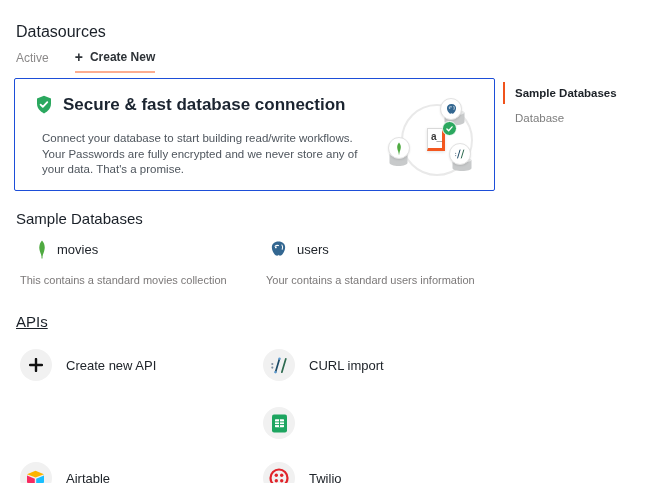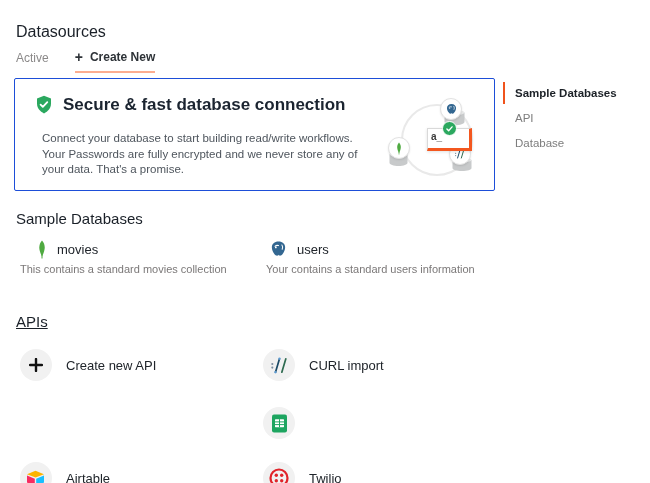--- a/index.html
+++ b/index.html
@@ -24,21 +24,21 @@
                font-size:11.5px;line-height:15.5px;color:#4e555d;}
 
   
   .illus{position:absolute;left:0;top:0;width:479px;height:111px;pointer-events:none;}
   .ring{position:absolute;left:386px;top:25px;width:68px;height:68px;border:2px solid #e9e9e9;
         border-radius:50%;background:#fff;}
   .cyl{position:absolute;}
   .badge{position:absolute;width:20px;height:20px;background:#fff;border:1px solid #e2e2e2;
          border-radius:50%;display:flex;align-items:center;justify-content:center;
          box-shadow:0 1px 2px rgba(0,0,0,.10);}
-  .as-logo{position:absolute;left:412px;top:49px;width:45px;height:23px;background:#fff;
+  .as-logo{position:absolute;left:412px;top:49px;width:18px;height:23px;background:#fff;
            border:1px solid #d9d9d9;border-right:3px solid #F3571F;border-bottom:3px solid #F3571F;
            box-sizing:border-box;font-size:10px;font-weight:700;color:#3b3b3b;
            padding:2px 0 0 3px;box-shadow:0 1px 3px rgba(0,0,0,.12);}
   .as-check{position:absolute;left:427px;top:42px;width:13px;height:13px;background:#2BA85F;
             border:1.5px solid #fff;border-radius:50%;display:flex;align-items:center;justify-content:center;}
 
   
   .side-nav{position:absolute;left:503px;top:82px;width:145px;font-size:11.5px;}
   .side-nav .nav-item{padding:5px 0 5px 10px;margin-bottom:3px;color:#7d7d7d;
                       border-left:2px solid transparent;cursor:pointer;}
@@ -47,21 +47,21 @@
   
   .section-title{position:absolute;left:16px;font-size:15px;font-weight:500;color:#1a2028;margin:0;}
   .st-sample{top:210px;} .st-apis{top:313px;text-decoration:underline;}
 
   
   .db-card{position:absolute;top:238px;cursor:pointer;}
   .db-card.c1{left:20px;} .db-card.c2{left:266px;}
   .db-head{display:flex;align-items:center;gap:9px;height:22px;}
   .db-card.c1 .db-head{padding-left:16px;align-items:center;} .db-card.c2 .db-head{padding-left:3px;}
   .db-name{font-size:13px;font-weight:500;color:#20252b;}
-  .db-desc{margin-top:3px;font-size:11px;color:#7b7878;}
+  .db-desc{margin-top:14px;font-size:11px;color:#7b7878;}
 
   
   .api-item{position:absolute;display:flex;align-items:center;gap:14px;cursor:pointer;}
   .api-circle{width:32px;height:32px;border-radius:50%;background:#f1f1f1;
               display:flex;align-items:center;justify-content:center;}
   .api-label{font-size:13px;font-weight:500;color:#20252b;}
   .r1{top:349px;} .r2{top:407px;} .r3{top:462px;}
   .colA{left:20px;} .colB{left:263px;}
   .icon{display:block;}
 </style>
@@ -139,23 +139,20 @@
           </svg>
       </div>
     </div>
   </div>
 
   <nav class="side-nav">
     <div class="nav-item selected">
       <span>Sample Databases</span>
     </div>
     <div class="nav-item">
-      <span>API</span>
-    </div>
-    <div class="nav-item">
       <span>Database</span>
     </div>
   </nav>
 
   <h3 class="section-title st-sample">Sample Databases</h3>
 
   <div class="db-card c1">
     <div class="db-head">
       <svg class="icon" width="12" height="19" viewBox="0 0 12 19">
         <path d="M6 0.5 C9 4 10.2 8.5 6 16.5 C1.8 8.5 3 4 6 0.5 Z" fill="#4FAA41"></path>

